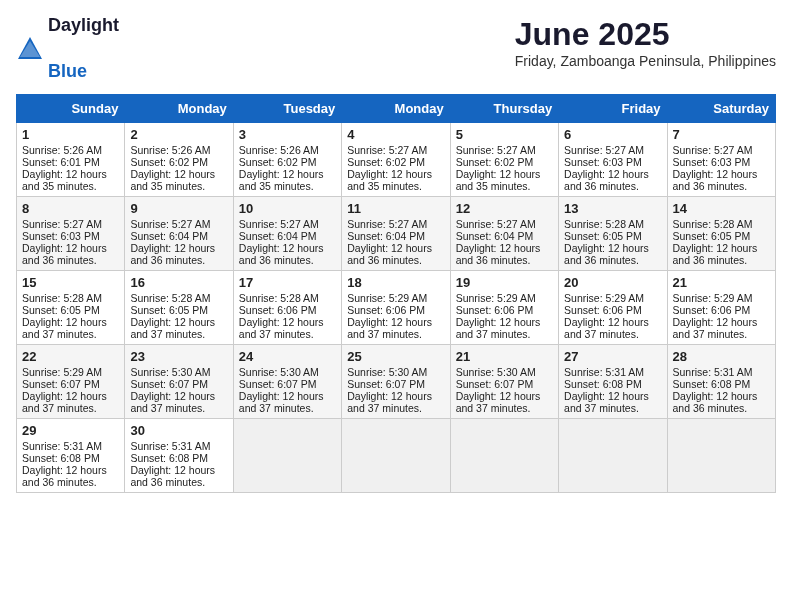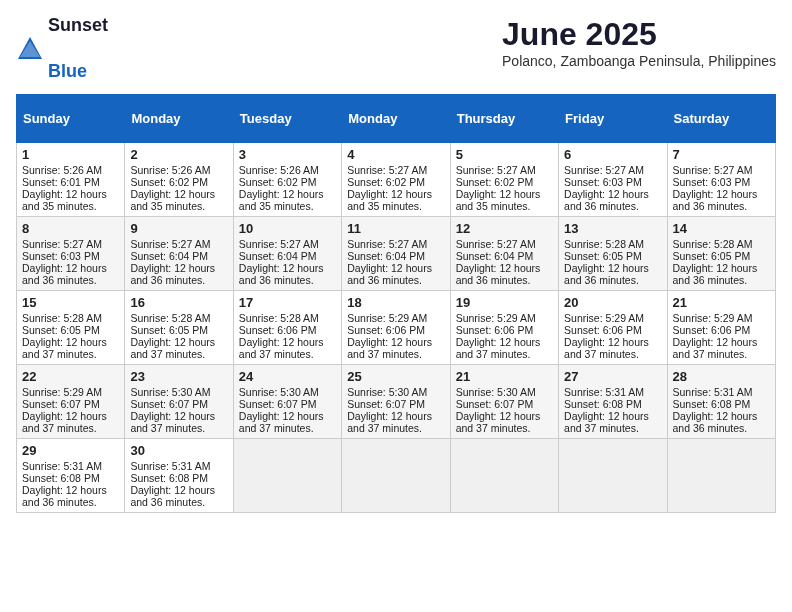--- a/index.html
+++ b/index.html
@@ -53,22 +53,22 @@
       color: #333;
     }
     .calendar {
       width: 100%;
       border-collapse: collapse;
       border: 1px solid #ccc;
     }
     .calendar th {
       background: #1565c0;
       color: #fff;
-      text-align: left;
-      padding: 16px 6px;
+      text-align: right;
+      padding: 6px 6px;
       font-size: 13px;
       font-weight: bold;
       border: 1px solid #1565c0;
     }
     .calendar td {
       vertical-align: top;
       padding: 4px 5px;
       border: 1px solid #ccc;
       font-size: 10.5px;
       color: #222;
@@ -92,27 +92,27 @@
 </head>
 <body>
 
 <div class="header">
   <div class="logo">
     <svg class="logo-icon" viewBox="0 0 28 28">
       <polygon points="14,2 26,24 2,24" fill="#1565c0"></polygon>
       <polygon points="14,6 24,22 4,22" fill="#fff" opacity="0.3"></polygon>
     </svg>
     <div class="logo-text">
-      <span class="logo-general">Sunset</span>
+      <span class="logo-general">Daylight</span>
       <span class="logo-blue">Blue</span>
     </div>
   </div>
   <div class="title-area">
     <div class="month-title">June 2025</div>
-    <div class="subtitle">Polanco, Zamboanga Peninsula, Philippines</div>
+    <div class="subtitle">Friday, Zamboanga Peninsula, Philippines</div>
   </div>
 </div>
 
 <table class="calendar" id="calendar-table">
   <thead>
     <tr id="calendar-header">
         <th>Sunday</th>
         <th>Monday</th>
         <th>Tuesday</th>
         <th>Monday</th>

